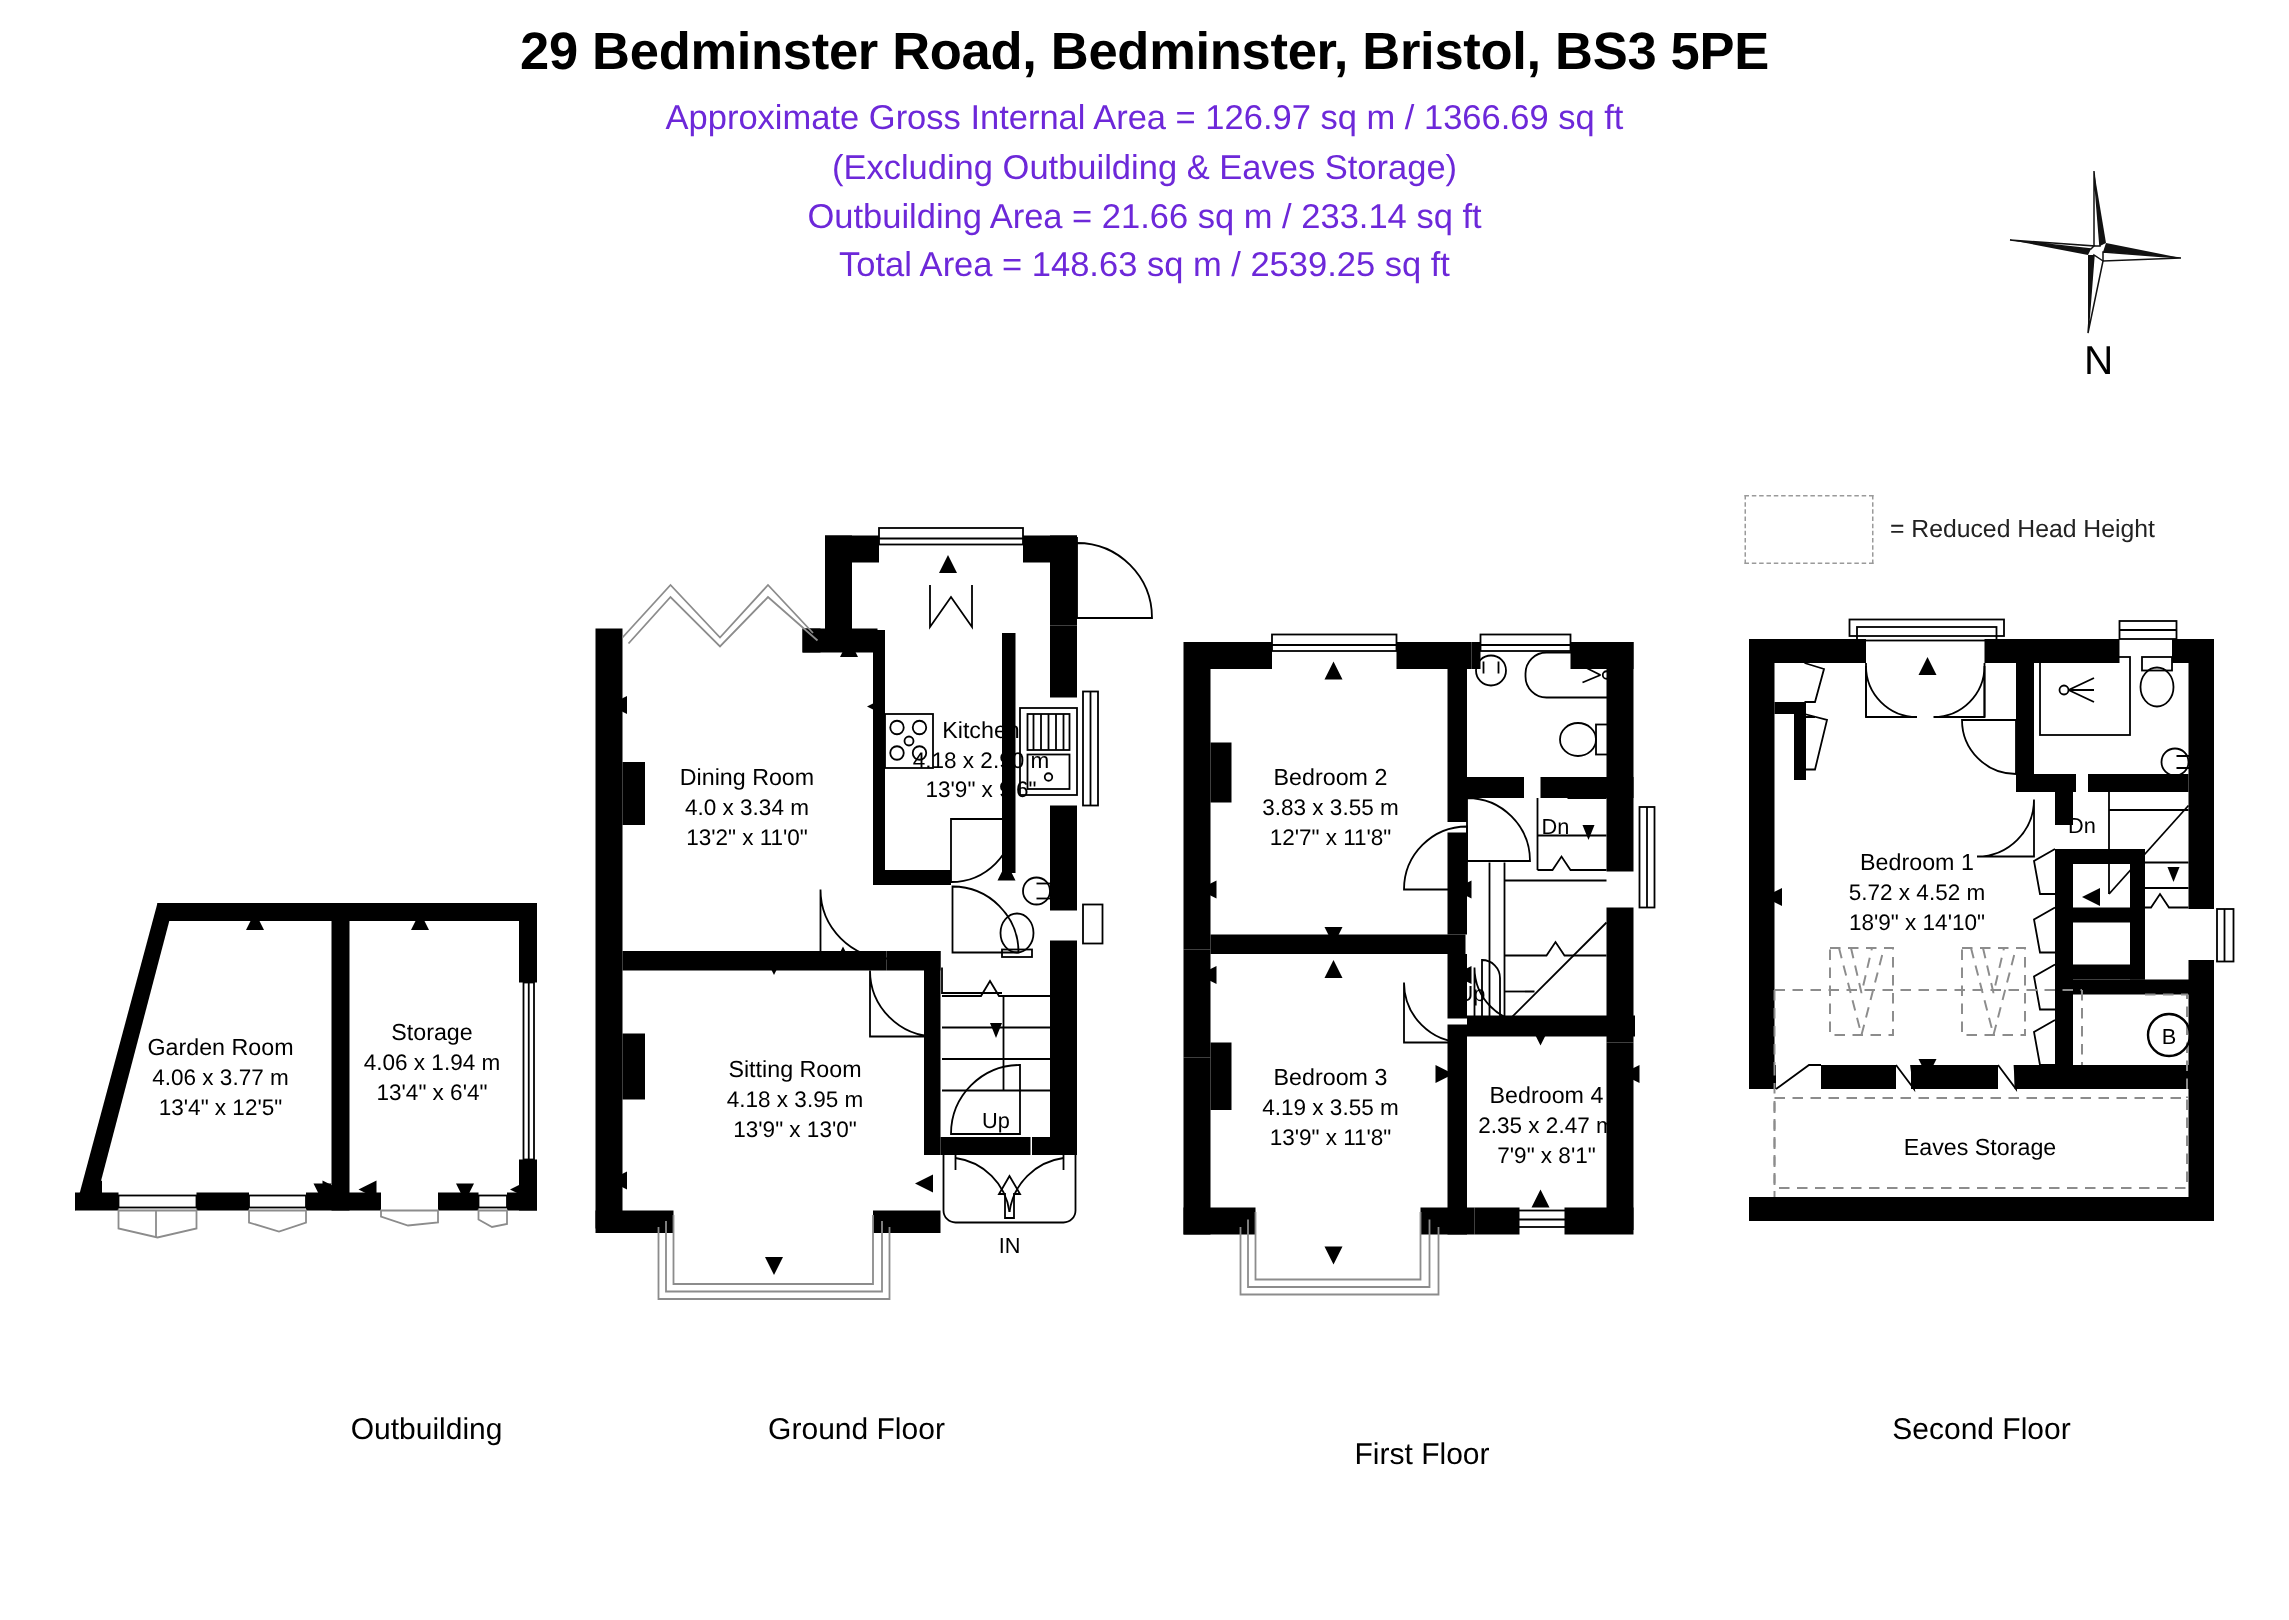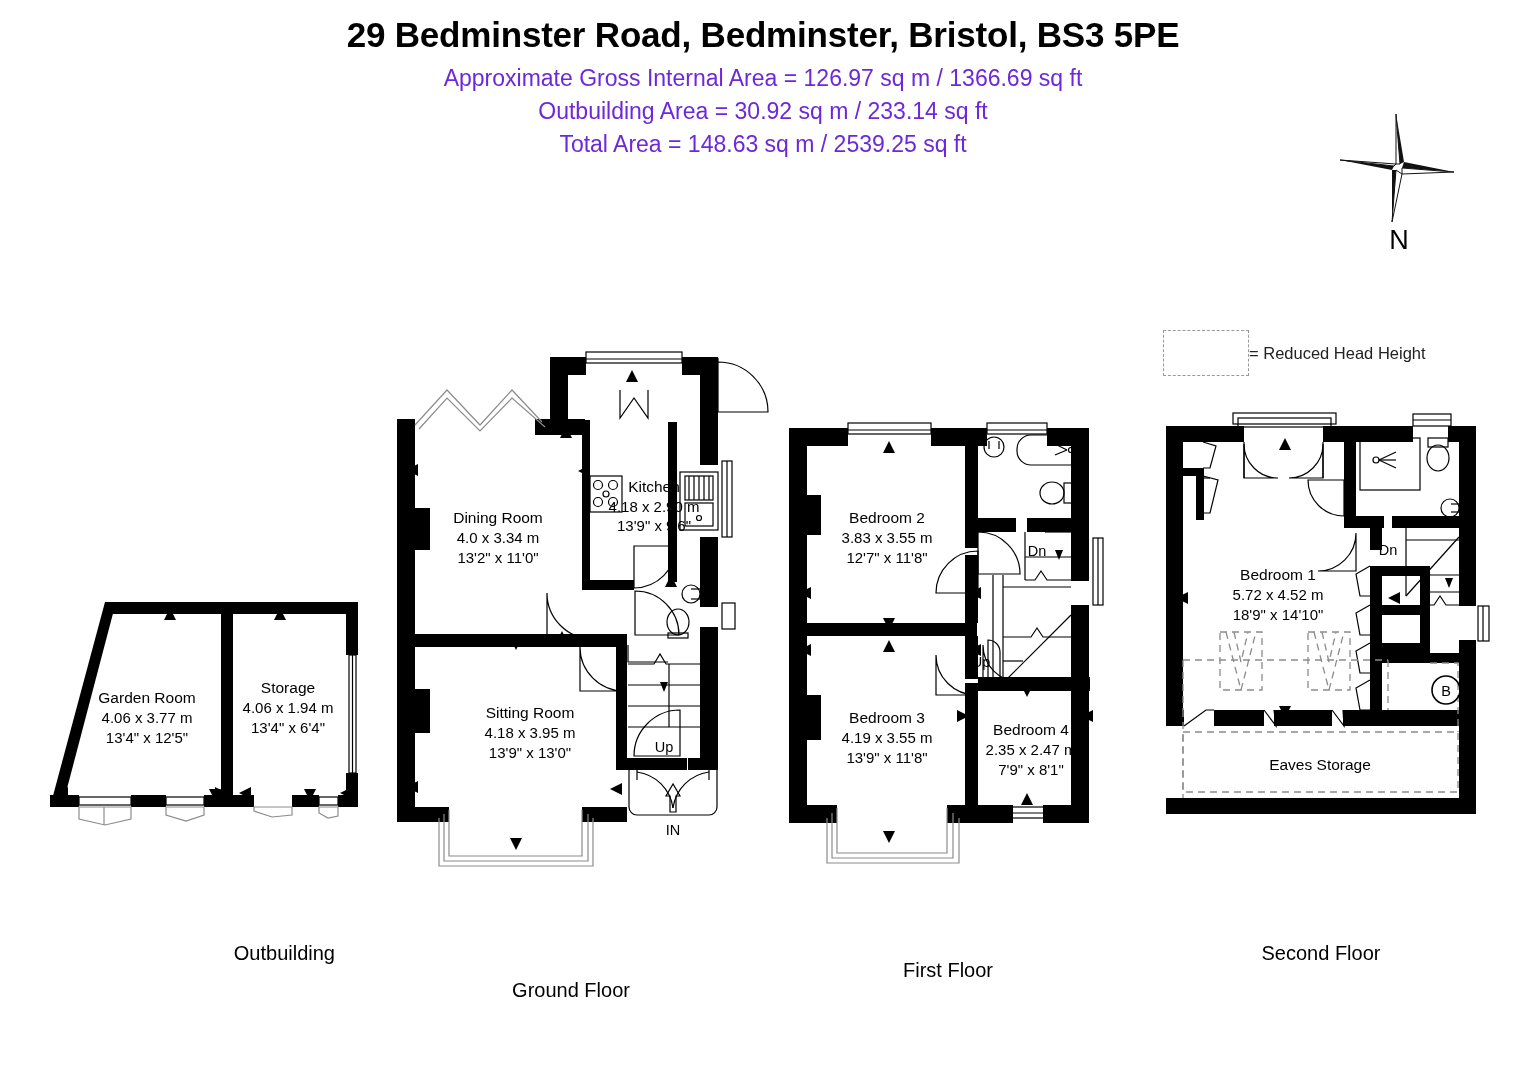--- a/index.html
+++ b/index.html
@@ -19,39 +19,39 @@
   .subline.l1{margin-top:7px;}
 
   
   .compass{position:absolute;left:1338px;top:112px;width:122px;height:140px;}
   .compass .n{
     position:absolute;left:0;right:0;bottom:-4px;text-align:center;
     font-size:27px;color:#000;
   }
 
   
-  .legend{position:absolute;left:1163px;top:330px;display:flex;align-items:center;}
+  .legend{position:absolute;left:1163px;top:330px;display:flex;align-items:center;gap:11px;}
   .legend-box{width:84px;height:44px;border:1.6px dashed #9a9a9a;background:#fff;}
   .legend-text{font-size:16.5px;color:#222;white-space:nowrap;}
 
   
   .plan{position:absolute;}
   .plan svg{display:block;}
 
   #plan-outbuilding{left:20px;top:575px;}
   #plan-ground{left:392px;top:340px;}
   #plan-first{left:775px;top:405px;}
   #plan-second{left:1148px;top:400px;}
 
   
   .floor-label{
     position:absolute;text-align:center;font-size:20px;color:#000;white-space:nowrap;
   }
   #label-outbuilding{left:60px;top:942px;width:275px;text-align:right;}
-  #label-ground{left:430px;top:942px;width:282px;margin-top:37px;}
+  #label-ground{left:430px;top:942px;width:282px;}
   #label-first{left:808px;top:942px;width:280px;margin-top:17px;}
   #label-second{left:1180px;top:942px;width:282px;}
 
   .footer{
     position:absolute;left:0;top:1020px;width:1526px;text-align:center;
     font-size:16.5px;color:#111;
   }
 
   
   .wall{fill:#000000;}
@@ -66,21 +66,22 @@
   .sm{font-family:"Liberation Sans",sans-serif;font-size:14.5px;fill:#000;text-anchor:middle;}
 </style>
 </head>
 <body>
 
 <div class="page">
 
   <div class="header">
     <div class="title">29 Bedminster Road, Bedminster, Bristol, BS3 5PE</div>
     <div class="subline l1">Approximate Gross Internal Area = 126.97 sq m / 1366.69 sq ft</div>
-    <div class="subline">Outbuilding Area = 30.92  sq m / 233.14 sq ft</div>
+    <div class="subline">(Excluding Outbuilding &amp; Eaves Storage)</div>
+    <div class="subline">Outbuilding Area = 21.66  sq m / 233.14 sq ft</div>
     <div class="subline">Total Area =  148.63  sq m / 2539.25 sq ft</div>
   </div>
 
   <div class="compass">
     <svg width="122" height="112" viewBox="0 0 122 112">
 
       <g>
 
         <polygon points="58,2 62,52 58,52" fill="#ffffff" stroke="#111" stroke-width="1"></polygon>
         <polygon points="58,2 62,52 66,50" fill="#111111"></polygon>

